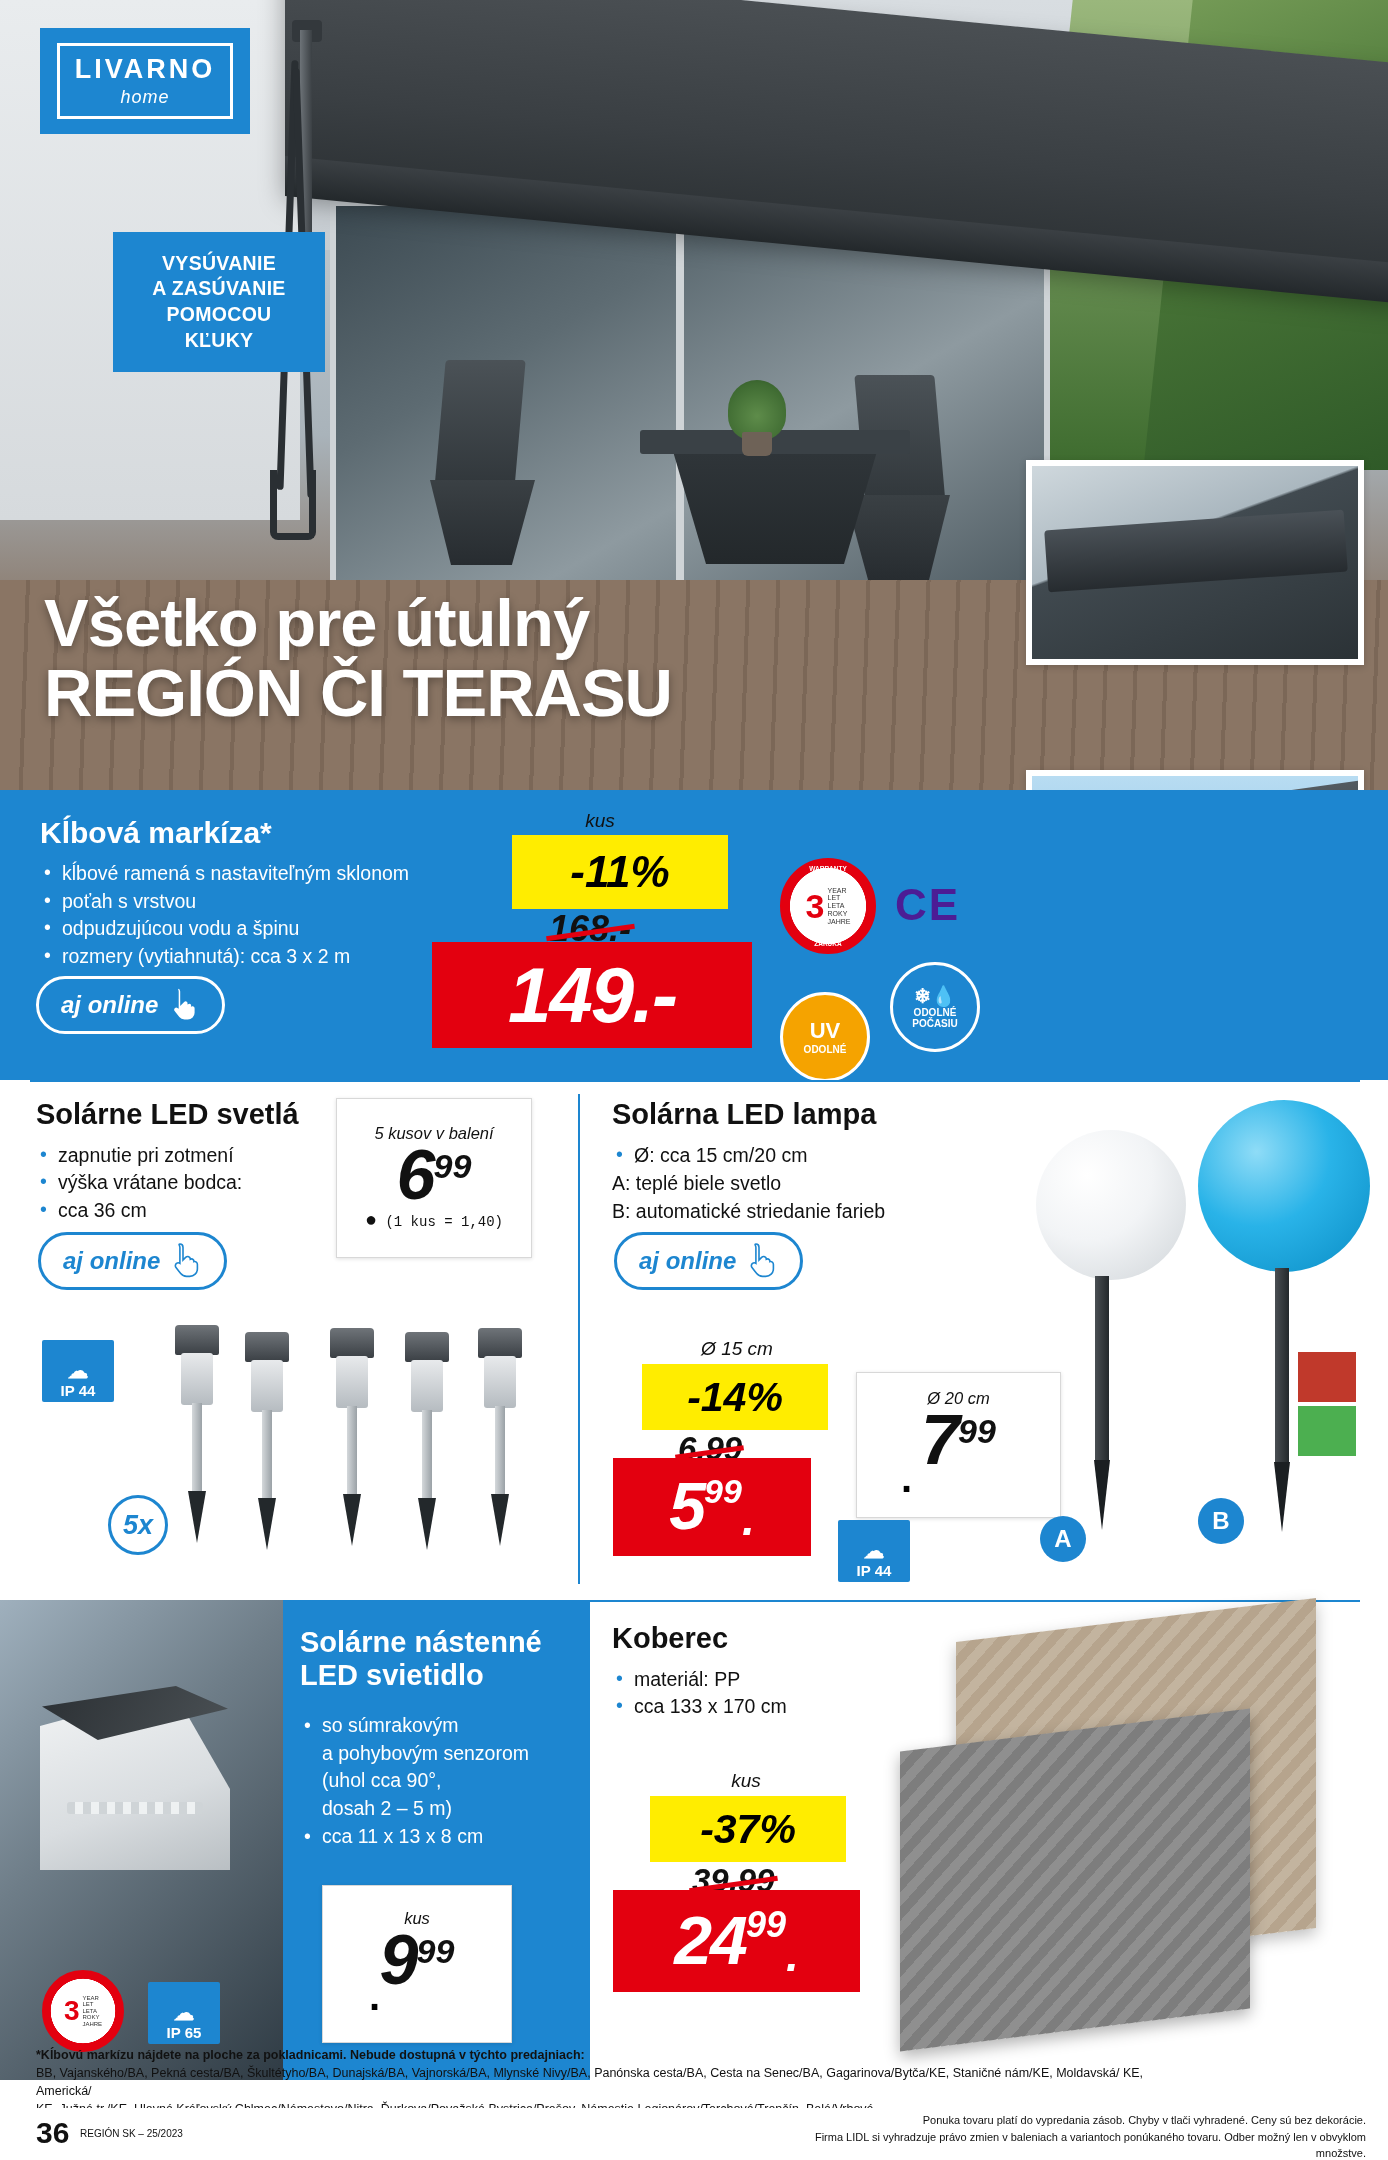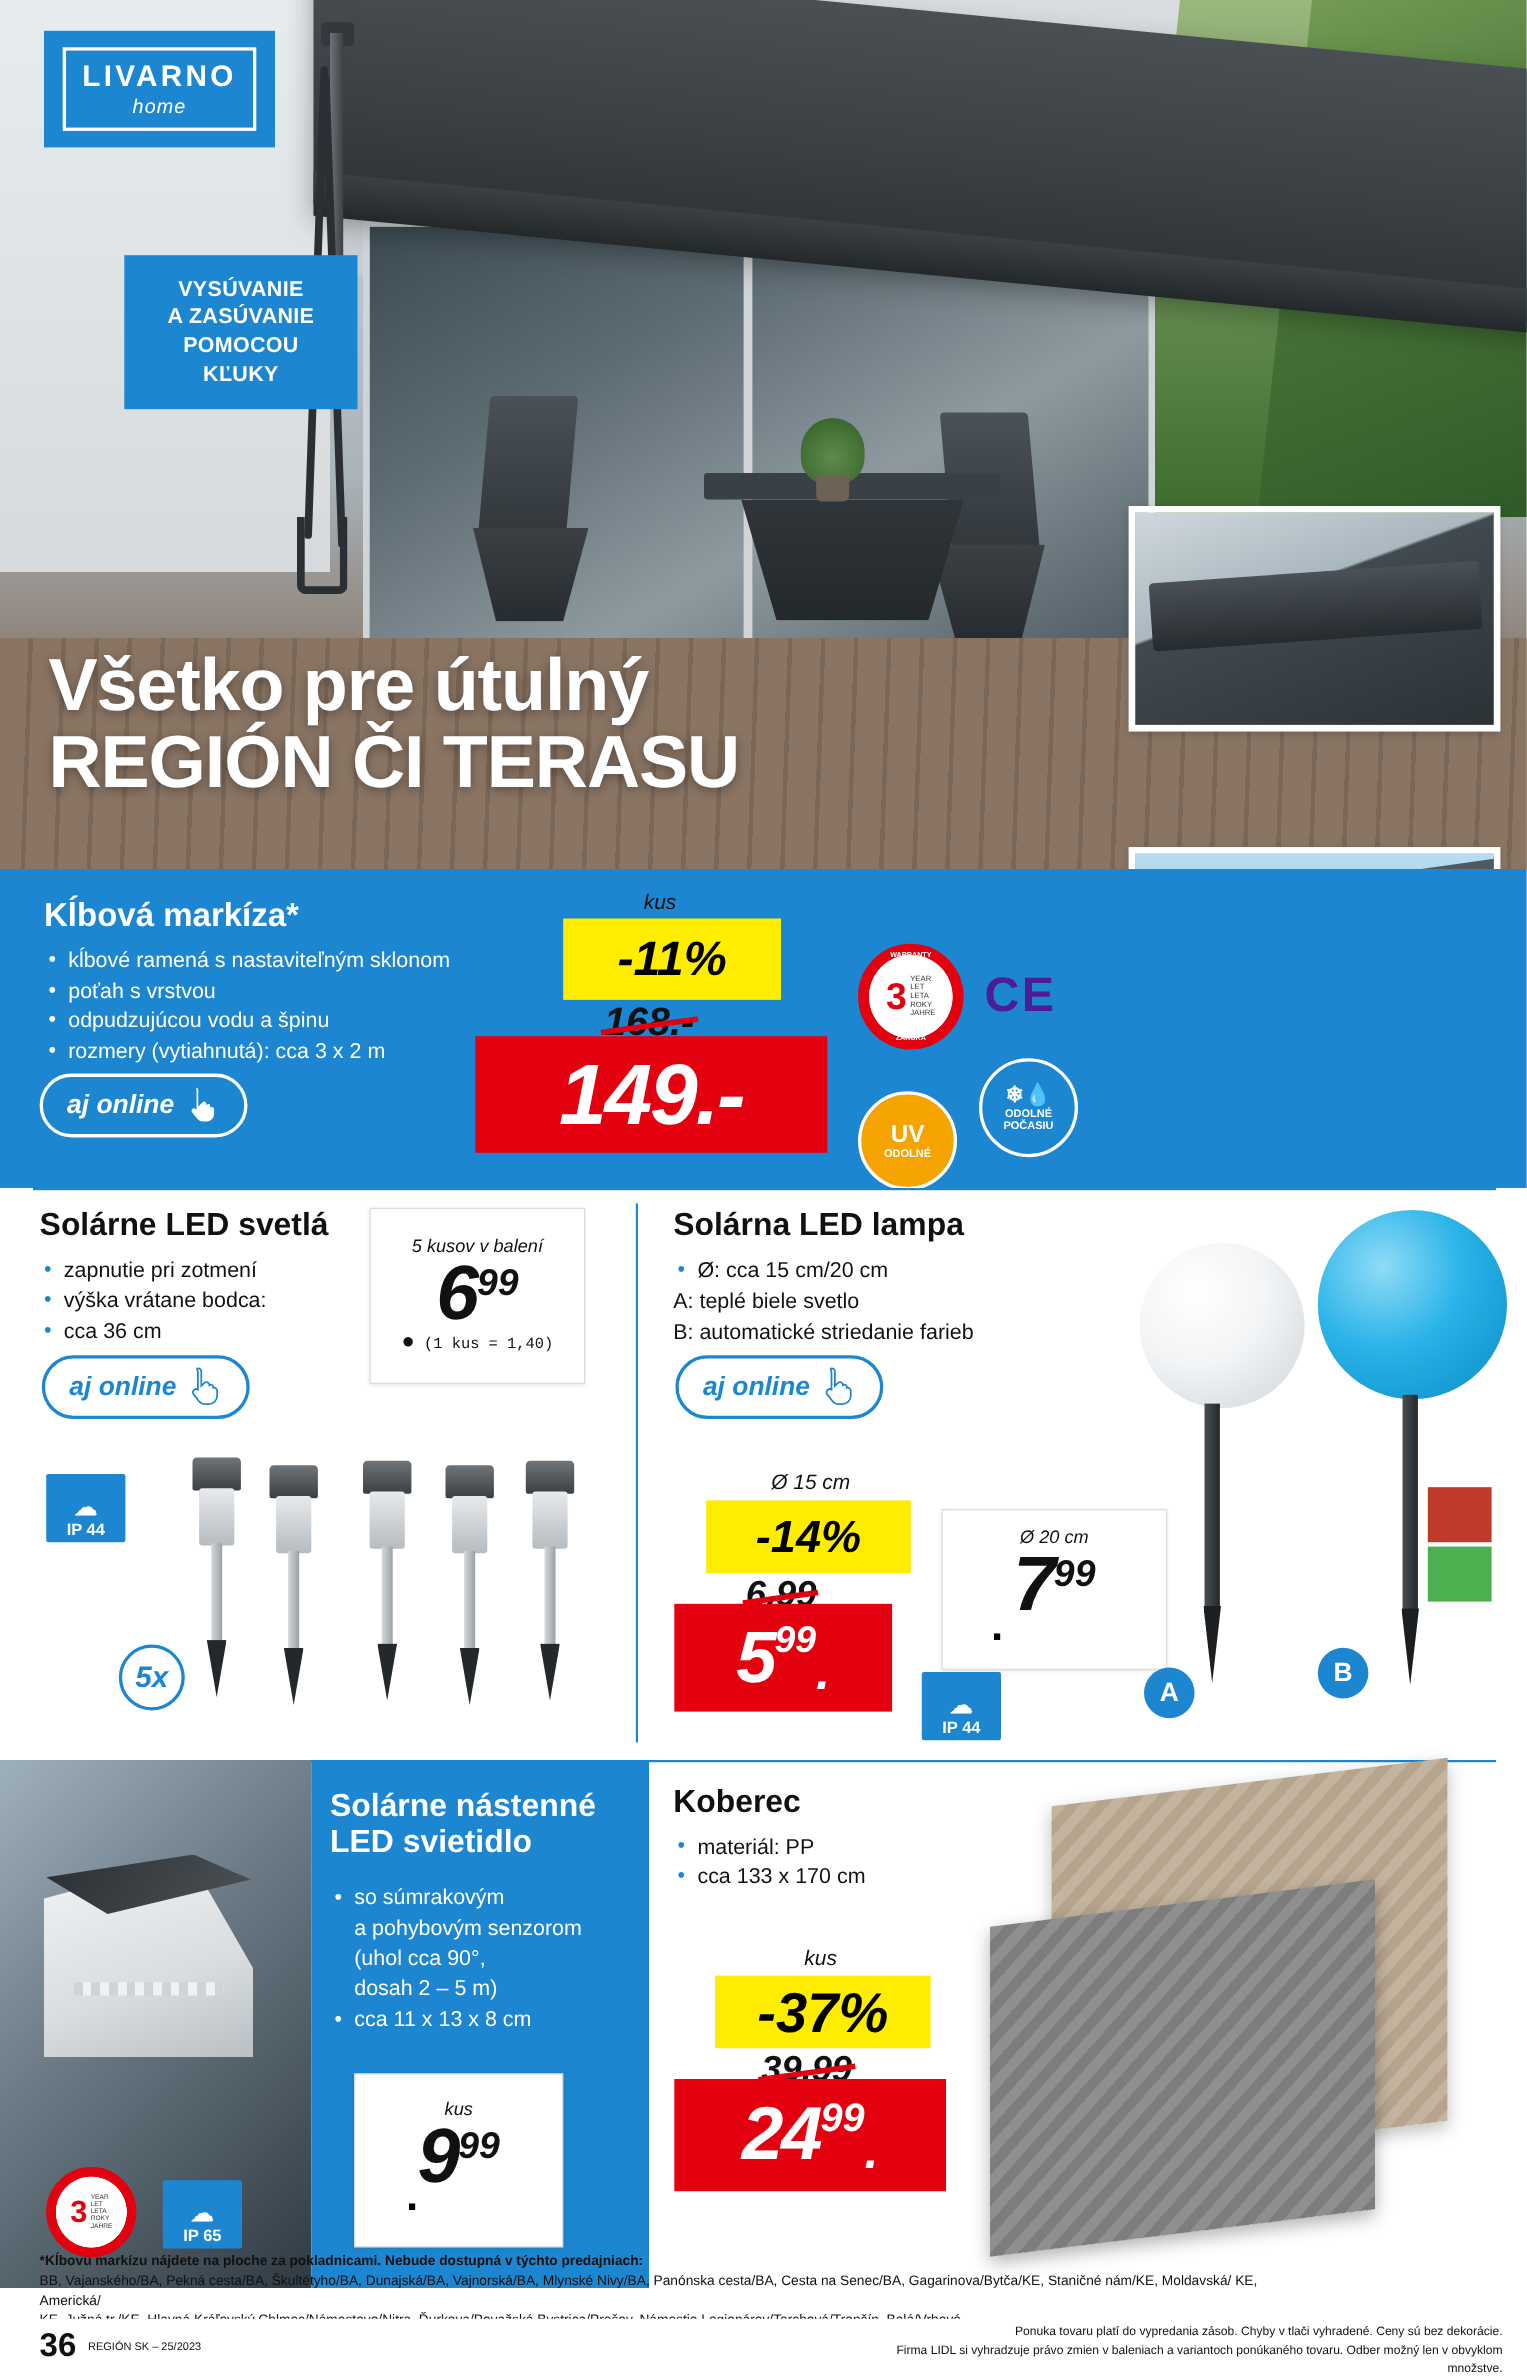--- a/index.html
+++ b/index.html
@@ -191,21 +191,21 @@
     display:flex; align-items:center; justify-content:center; position:relative;
   }
   .strike { position:relative; display:inline-block; }
   .strike:after {
     content:""; position:absolute; left:-4%; right:-4%; top:52%; height:5px;
     background:#e3000f; transform: rotate(-8deg);
   }
 
   .mk-kus { position:absolute; left:540px; top:810px; width:120px; }
   .mk-disc {
-    position:absolute; left:512px; top:835px; width:198px; height:74px; font-size:44px;
+    position:absolute; left:512px; top:835px; width:216px; height:74px; font-size:44px;
   }
   .mk-old {
     position:absolute; left:549px; top:908px; font-size:36px; font-weight:bold;
     font-style:italic; color:#111;
   }
   .mk-price {
     position:absolute; left:432px; top:942px; width:320px; height:106px; font-size:78px;
     letter-spacing:-2px;
   }
 
@@ -661,21 +661,21 @@
       <li>materiál: PP</li>
       <li>cca 133 x 170 cm</li>
     </ul>
 
     <div class="carpet">
       <div class="c-beige"></div>
       <div class="c-grey"></div>
     </div>
 
     <div class="kus-label" style="position:absolute; left:686px; top:170px; width:120px;">kus</div>
-    <div class="yellow-badge" style="position:absolute; left:650px; top:196px; width:196px; height:66px; font-size:51px;">-37%</div>
+    <div class="yellow-badge" style="position:absolute; left:650px; top:196px; width:196px; height:66px; font-size:41px;">-37%</div>
     <div style="position:absolute; left:692px; top:262px; font-size:33px; font-weight:bold; font-style:italic; color:#111;">
       <span class="strike">39.99</span>
     </div>
     <div class="red-box" style="position:absolute; left:613px; top:290px; width:247px; height:102px;">
       <span style="font-size:68px; line-height:.9; letter-spacing:-2px;">24</span>
       <span style="font-size:36px; align-self:flex-start; margin-top:14px;">99</span>
       <span style="font-size:46px; align-self:flex-end; margin-bottom:10px;">.</span>
     </div>
   </div>
 

